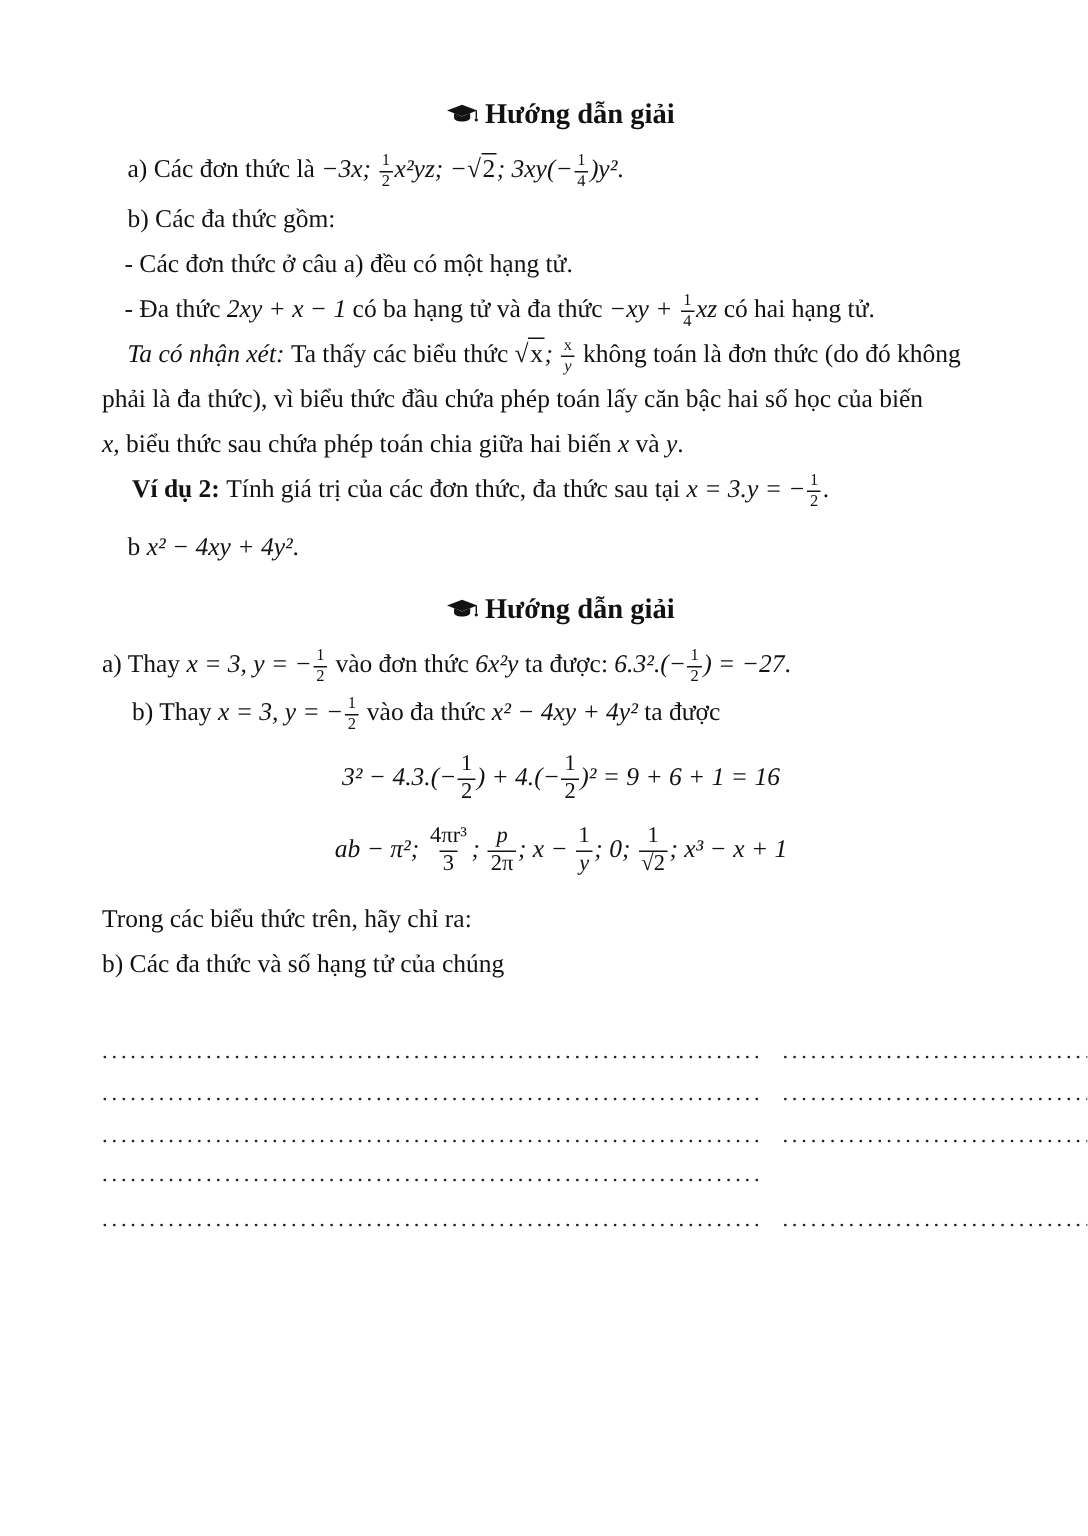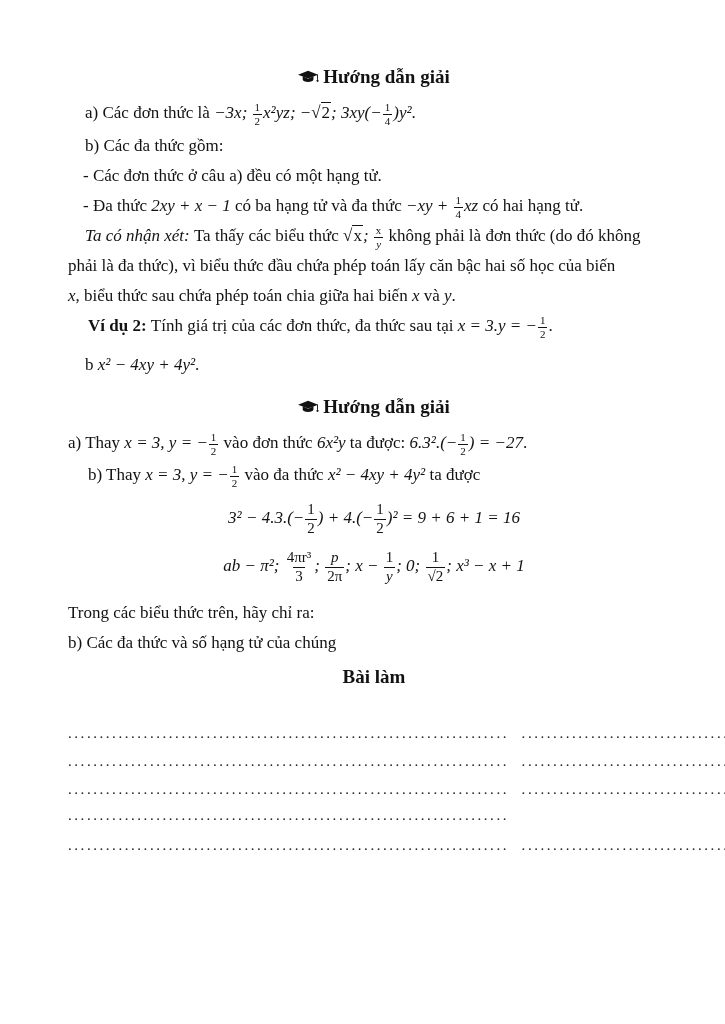--- a/index.html
+++ b/index.html
@@ -85,21 +85,21 @@
       </span><span class="m" data-name="math-run">)y²</span><span class="t" data-name="text-run">.</span></div>
     <div class="block para" data-name="sol1-line-b"><span class="t" data-name="text-run">b) Các đa thức gồm:</span></div>
     <div class="block para" data-name="sol1-dash-1"><span class="t" data-name="text-run">- Các đơn thức ở câu a) đều có một hạng tử.</span></div>
     <div class="block para" data-name="sol1-dash-2"><span class="t" data-name="text-run">- Đa thức </span><span class="m" data-name="math-run">2xy + x − 1</span><span class="t" data-name="text-run"> có ba hạng tử và đa thức </span><span class="m" data-name="math-run">−xy + </span><span class="frac" data-name="fraction">
         <span class="num" data-name="fraction-numerator">1</span>
         <span class="den" data-name="fraction-denominator">4</span>
       </span><span class="m" data-name="math-run">xz</span><span class="t" data-name="text-run"> có hai hạng tử.</span></div>
     <div class="block para" data-name="remark-line-1"><span class="t ital" data-name="italic-text-run">Ta có nhận xét: </span><span class="t" data-name="text-run">Ta thấy các biểu thức </span><span class="sqrt" data-name="square-root"><span class="radsign" data-name="radical-sign">√</span><span class="rad" data-name="radicand">x</span></span><span class="m" data-name="math-run">; </span><span class="frac" data-name="fraction">
         <span class="num" data-name="fraction-numerator">x</span>
         <span class="den vit" data-name="fraction-denominator">y</span>
-      </span><span class="t" data-name="text-run"> không phải là đơn thức (do đó không</span></div>
+      </span><span class="t" data-name="text-run"> không toán là đơn thức (do đó không</span></div>
     <div class="block para" data-name="remark-line-2"><span class="t" data-name="text-run">phải là đa thức), vì biểu thức đầu chứa phép toán lấy căn bậc hai số học của biến</span></div>
     <div class="block para" data-name="remark-line-3"><span class="m" data-name="math-run">x</span><span class="t" data-name="text-run">, biểu thức sau chứa phép toán chia giữa hai biến </span><span class="m" data-name="math-run">x</span><span class="t" data-name="text-run"> và </span><span class="m" data-name="math-run">y</span><span class="t" data-name="text-run">.</span></div>
     <div class="block para" data-name="example-2-line"><span class="t bold" data-name="bold-text-run">Ví dụ 2: </span><span class="t" data-name="text-run">Tính giá trị của các đơn thức, đa thức sau tại </span><span class="m" data-name="math-run">x = 3.y = −</span><span class="frac" data-name="fraction">
         <span class="num" data-name="fraction-numerator">1</span>
         <span class="den" data-name="fraction-denominator">2</span>
       </span><span class="t" data-name="text-run">.</span></div>
     <div class="block para" data-name="ex2-item-b"><span class="t" data-name="text-run">b </span><span class="m" data-name="math-run">x² − 4xy + 4y²</span><span class="t" data-name="text-run">.</span></div>
     <div class="block heading" data-name="solution-heading-2"><span class="cap-icon" data-name="graduation-cap-icon"><svg width="21" height="15" viewBox="0 0 25 16" fill="#121212" xmlns="http://www.w3.org/2000/svg">
           <path d="M12 0 L24 4.6 L12 9.2 L0 4.6 Z"></path>
           <path d="M5.6 6.6 V10.4 C5.6 12.1 8.5 13.4 12 13.4 C15.5 13.4 18.4 12.1 18.4 10.4 V6.6 L12 9.4 Z"></path>
@@ -132,19 +132,18 @@
         <span class="den" data-name="fraction-denominator">2π</span>
       </span><span class="m" data-name="math-run">; x − </span><span class="frac" data-name="fraction">
         <span class="num" data-name="fraction-numerator">1</span>
         <span class="den vit" data-name="fraction-denominator">y</span>
       </span><span class="m" data-name="math-run">; 0; </span><span class="frac" data-name="fraction">
         <span class="num" data-name="fraction-numerator">1</span>
         <span class="den" data-name="fraction-denominator">√2</span>
       </span><span class="m" data-name="math-run">; x³ − x + 1</span></div>
     <div class="block para" data-name="practice-intro"><span class="t" data-name="text-run">Trong các biểu thức trên, hãy chỉ ra:</span></div>
     <div class="block para" data-name="practice-item-b"><span class="t" data-name="text-run">b) Các đa thức và số hạng tử của chúng</span></div>
-    <div class="block heading" data-name="answer-heading"><span class="t bold" data-name="bold-text-run">Bài làm</span></div>
     <div class="block dots" data-name="dotted-line-1"><span class="t" data-name="text-run">......................................................................  ...................................</span></div>
     <div class="block dots" data-name="dotted-line-2"><span class="t" data-name="text-run">......................................................................  ...................................</span></div>
     <div class="block dots" data-name="dotted-line-3"><span class="t" data-name="text-run">......................................................................  ...................................</span></div>
     <div class="block dots" data-name="dotted-line-4"><span class="t" data-name="text-run">......................................................................</span></div>
     <div class="block dots" data-name="dotted-line-5"><span class="t" data-name="text-run">......................................................................  ...................................</span></div>
   </main>
 
 </body></html>

